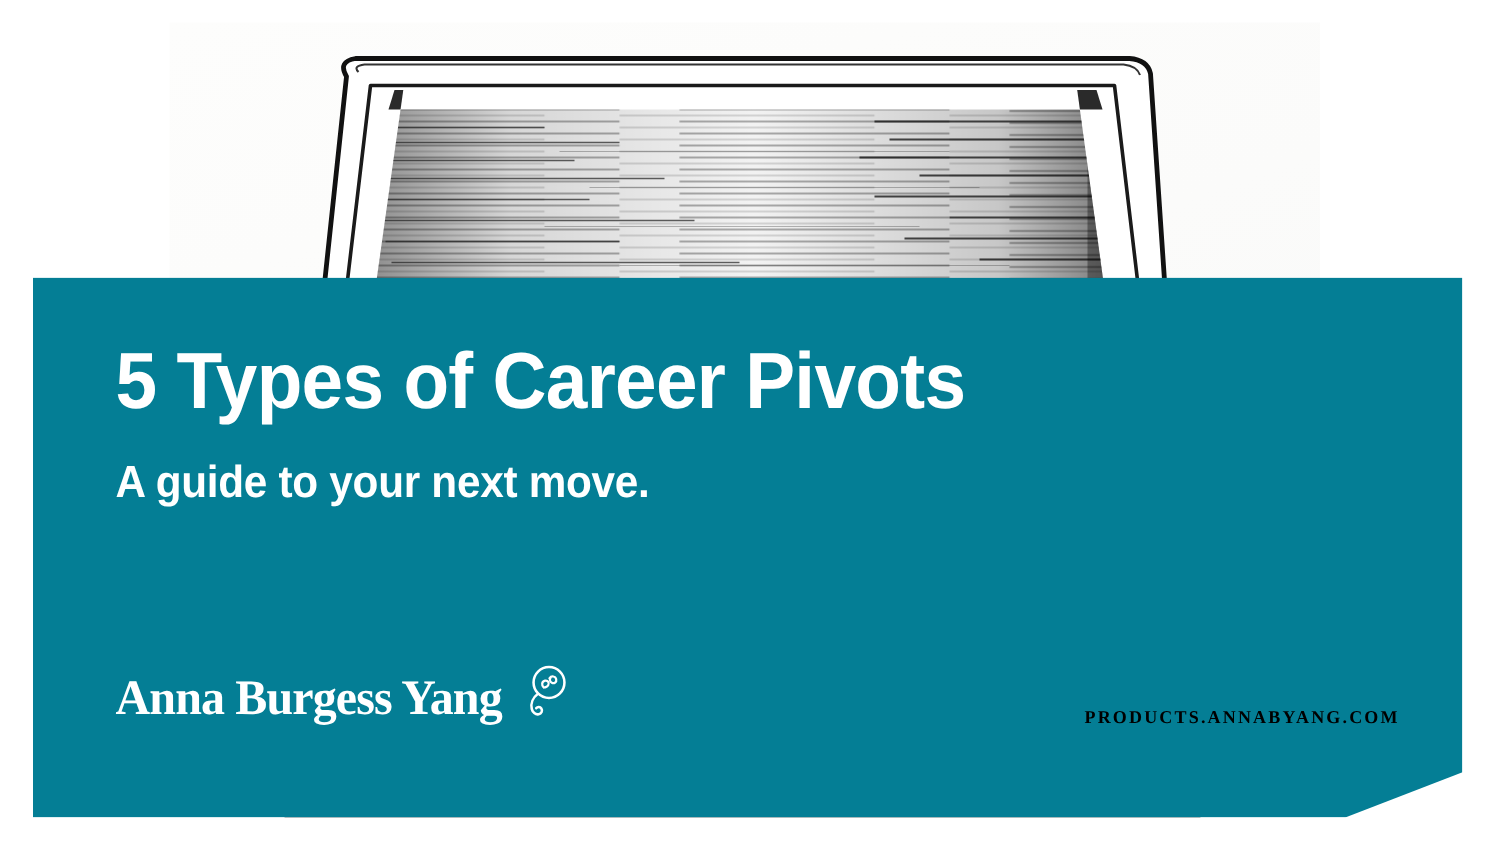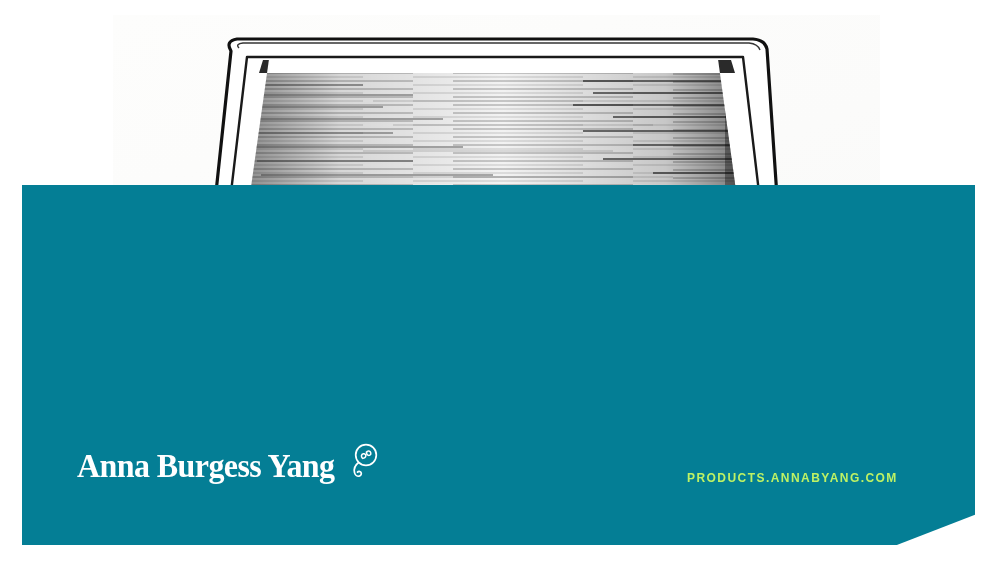--- a/index.html
+++ b/index.html
@@ -80,26 +80,26 @@
     color:#ffffff;
     letter-spacing:-0.6px;
     white-space:nowrap;
     transform:scaleX(0.97);
     transform-origin:left bottom;
   }
   #logo-mark { margin-left:3px; margin-top:-12px; }
 
   #site-url {
     position:absolute;
-    left:665px; top:286px;
-    font-family:Liberation Sans, sans-serif;
+    left:701px; top:286px;
+    font-family:Liberation Serif, serif;
     font-weight:700;
     font-size:12px;
     letter-spacing:1.45px;
-    color:#bef264;
+    color:#000000;
     white-space:nowrap;
   }
 </style>
 </head>
 <body>
 
 <div id="canvas">
 
   <div id="photo-band">
     <svg id="laptop-svg" width="767" height="530" viewBox="0 0 767 530">
@@ -245,20 +245,24 @@
       </g>
 
       <g stroke="#555555" stroke-width="0.6" opacity="0.16">
         <path d="M110 330 H200 M110 340 H190 M110 352 H180 M110 364 H196"></path>
       </g>
     </svg>
   </div>
 
   <div id="teal-panel">
 
+    <div id="headline-block">
+      <div id="title">5 Types of Career Pivots</div>
+      <div id="subtitle">A guide to your next move.</div>
+    </div>
 
     <div id="logo-lockup">
       <div id="logo-wordmark">Anna Burgess Yang</div>
       <svg id="logo-mark" width="34" height="40" viewBox="0 0 34 40">
         <circle cx="21" cy="12" r="10.3" fill="none" stroke="#ffffff" stroke-width="1.7"></circle>
 
         <path d="M17.6 15.4 c-1.9 -1.5 -1.4 -4.2 0.8 -4.6 c1.9 -0.35 3 1.5 2.1 3
                  c-0.8 1.3 -2.4 1.8 -3.4 1.1" fill="none" stroke="#ffffff" stroke-width="1.5" stroke-linecap="round"></path>
         <path d="M21.3 9.2 c1.3 -1.9 4 -1.5 4.5 0.6 c0.45 1.9 -1.4 3.2 -2.9 2.4
                  c-1.3 -0.7 -1.7 -2.2 -0.9 -3.3" fill="none" stroke="#ffffff" stroke-width="1.5" stroke-linecap="round"></path>

